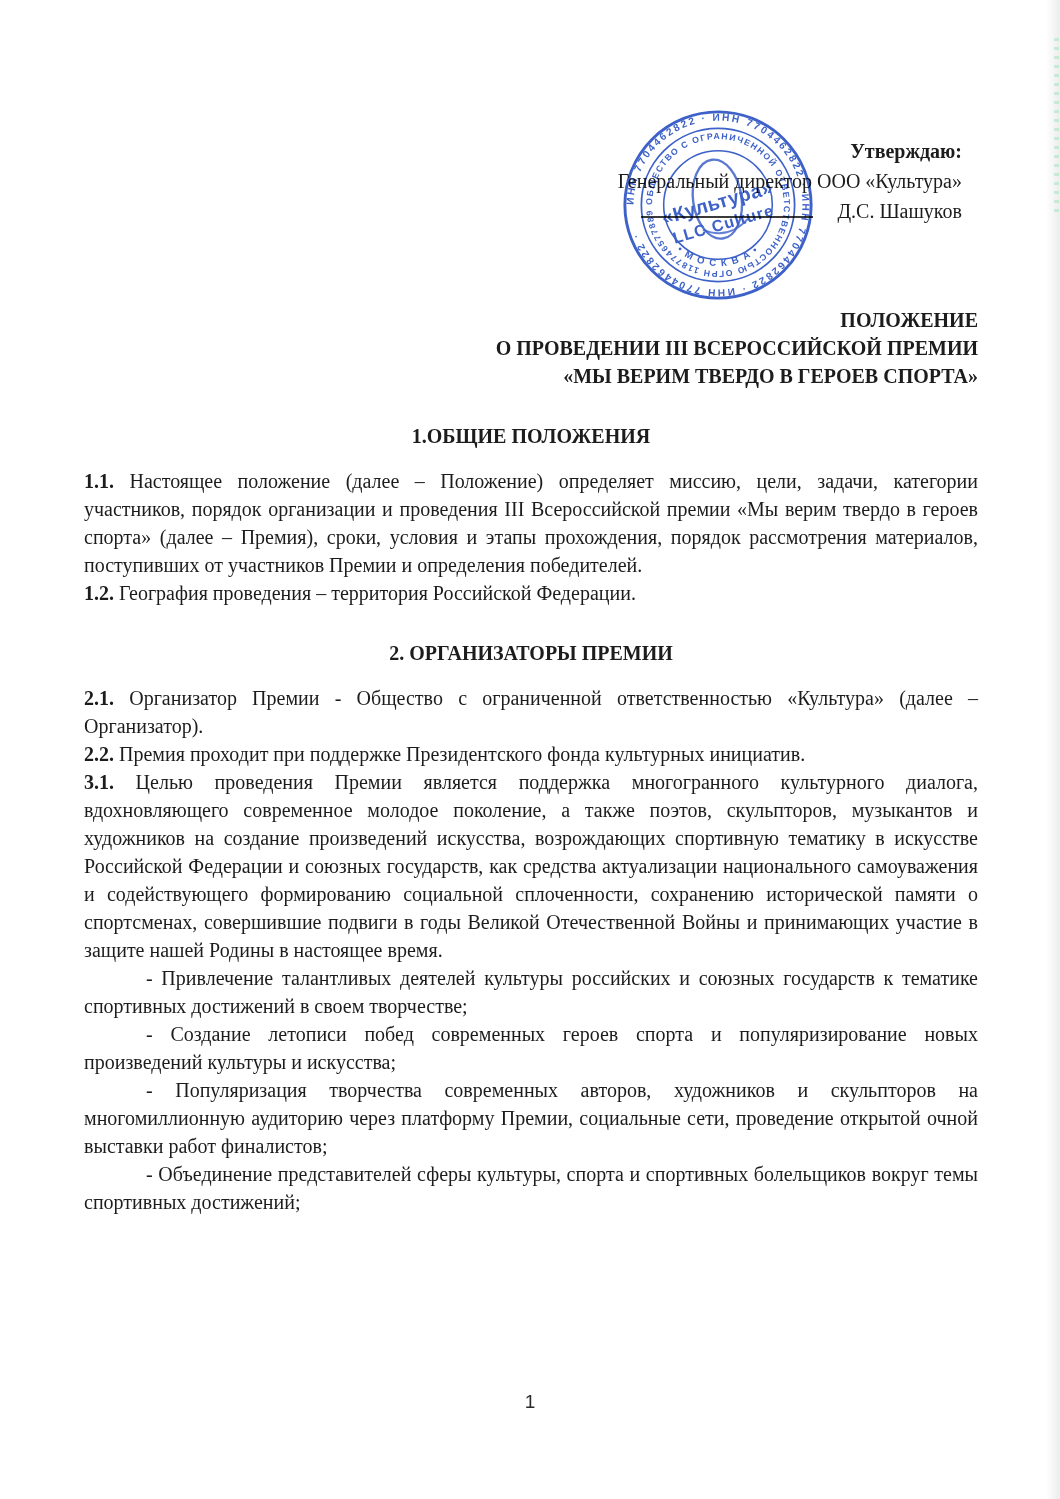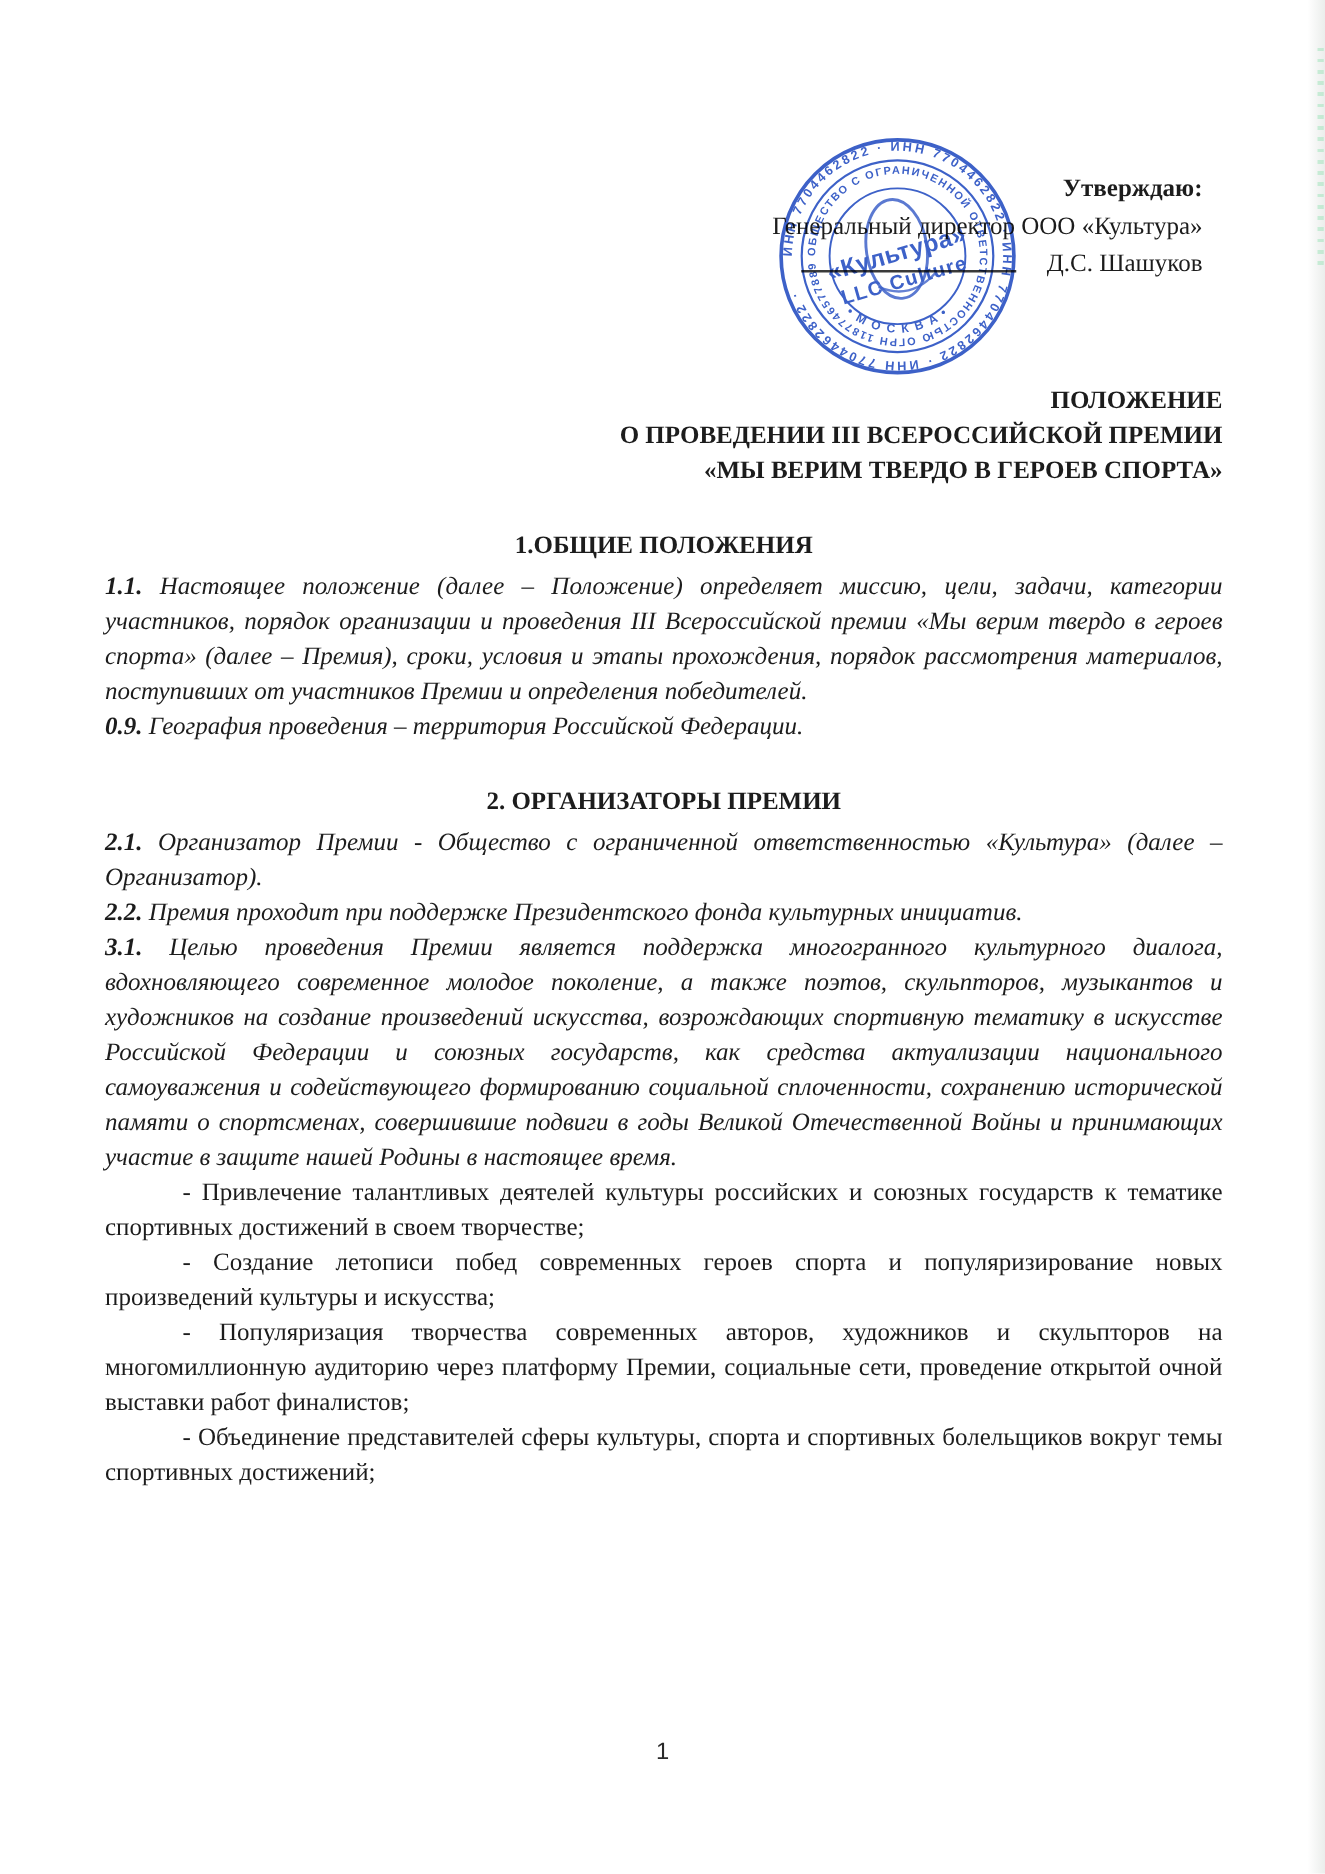--- a/index.html
+++ b/index.html
@@ -47,31 +47,30 @@
     left:84px; top:306px;
     width:894px;
     font-size:20px;
     line-height:28px;
   }
   .doc-title div{
     text-align:right;
     font-weight:bold;
   }
   .section-heading{
-    margin:4px;
+    margin:16px;
     margin-top:32px;
     text-align:center;
     font-weight:bold;
     font-size:20px;
     line-height:29px;
   }
   .para{
     margin:0;
     text-align:justify;
-    font-style:italic;
   }
   .para b{font-weight:bold;}
   .bullet{
     margin:0;
     text-align:justify;
     text-indent:62px;
   }
 
   
   .page-number{
@@ -144,21 +143,21 @@
   <div class="content">
 
     <div class="doc-title">
       <div>ПОЛОЖЕНИЕ</div>
       <div>О ПРОВЕДЕНИИ III ВСЕРОССИЙСКОЙ ПРЕМИИ</div>
       <div>«МЫ ВЕРИМ ТВЕРДО В ГЕРОЕВ СПОРТА»</div>
     </div>
 
     <h2 class="section-heading">1.ОБЩИЕ ПОЛОЖЕНИЯ</h2>
     <p class="para"><b>1.1.</b><span> Настоящее положение (далее – Положение) определяет миссию, цели, задачи, категории участников, порядок организации и проведения III Всероссийской премии «Мы верим твердо в героев спорта» (далее – Премия), сроки, условия и этапы прохождения, порядок рассмотрения материалов, поступивших от участников Премии и определения победителей.</span></p>
-    <p class="para"><b>0.9.</b><span> География проведения – территория Российской Федерации.</span></p>
+    <p class="para"><b>1.2.</b><span> География проведения – территория Российской Федерации.</span></p>
 
     <h2 class="section-heading">2.  ОРГАНИЗАТОРЫ ПРЕМИИ</h2>
     <p class="para"><b>2.1.</b><span> Организатор Премии - Общество с ограниченной ответственностью «Культура» (далее – Организатор).</span></p>
     <p class="para"><b>2.2.</b><span> Премия проходит при поддержке Президентского фонда культурных инициатив.</span></p>
 
     <p class="para"><b>3.1.</b><span> Целью проведения Премии является поддержка многогранного культурного диалога, вдохновляющего современное молодое поколение, а также поэтов, скульпторов, музыкантов и художников на создание произведений искусства, возрождающих спортивную тематику в искусстве Российской Федерации и союзных государств, как средства актуализации национального самоуважения и содействующего формированию социальной сплоченности, сохранению исторической памяти о спортсменах, совершившие подвиги в годы Великой Отечественной Войны и принимающих участие в защите нашей Родины в настоящее время.</span></p>
 
     <p class="bullet">- Привлечение талантливых деятелей культуры российских и союзных государств к тематике спортивных достижений в своем творчестве;</p>
     <p class="bullet">- Создание летописи побед современных героев спорта и популяризирование новых произведений культуры и искусства;</p>
     <p class="bullet">- Популяризация творчества современных авторов, художников и скульпторов на многомиллионную аудиторию через платформу Премии, социальные сети, проведение открытой очной выставки работ финалистов;</p>

